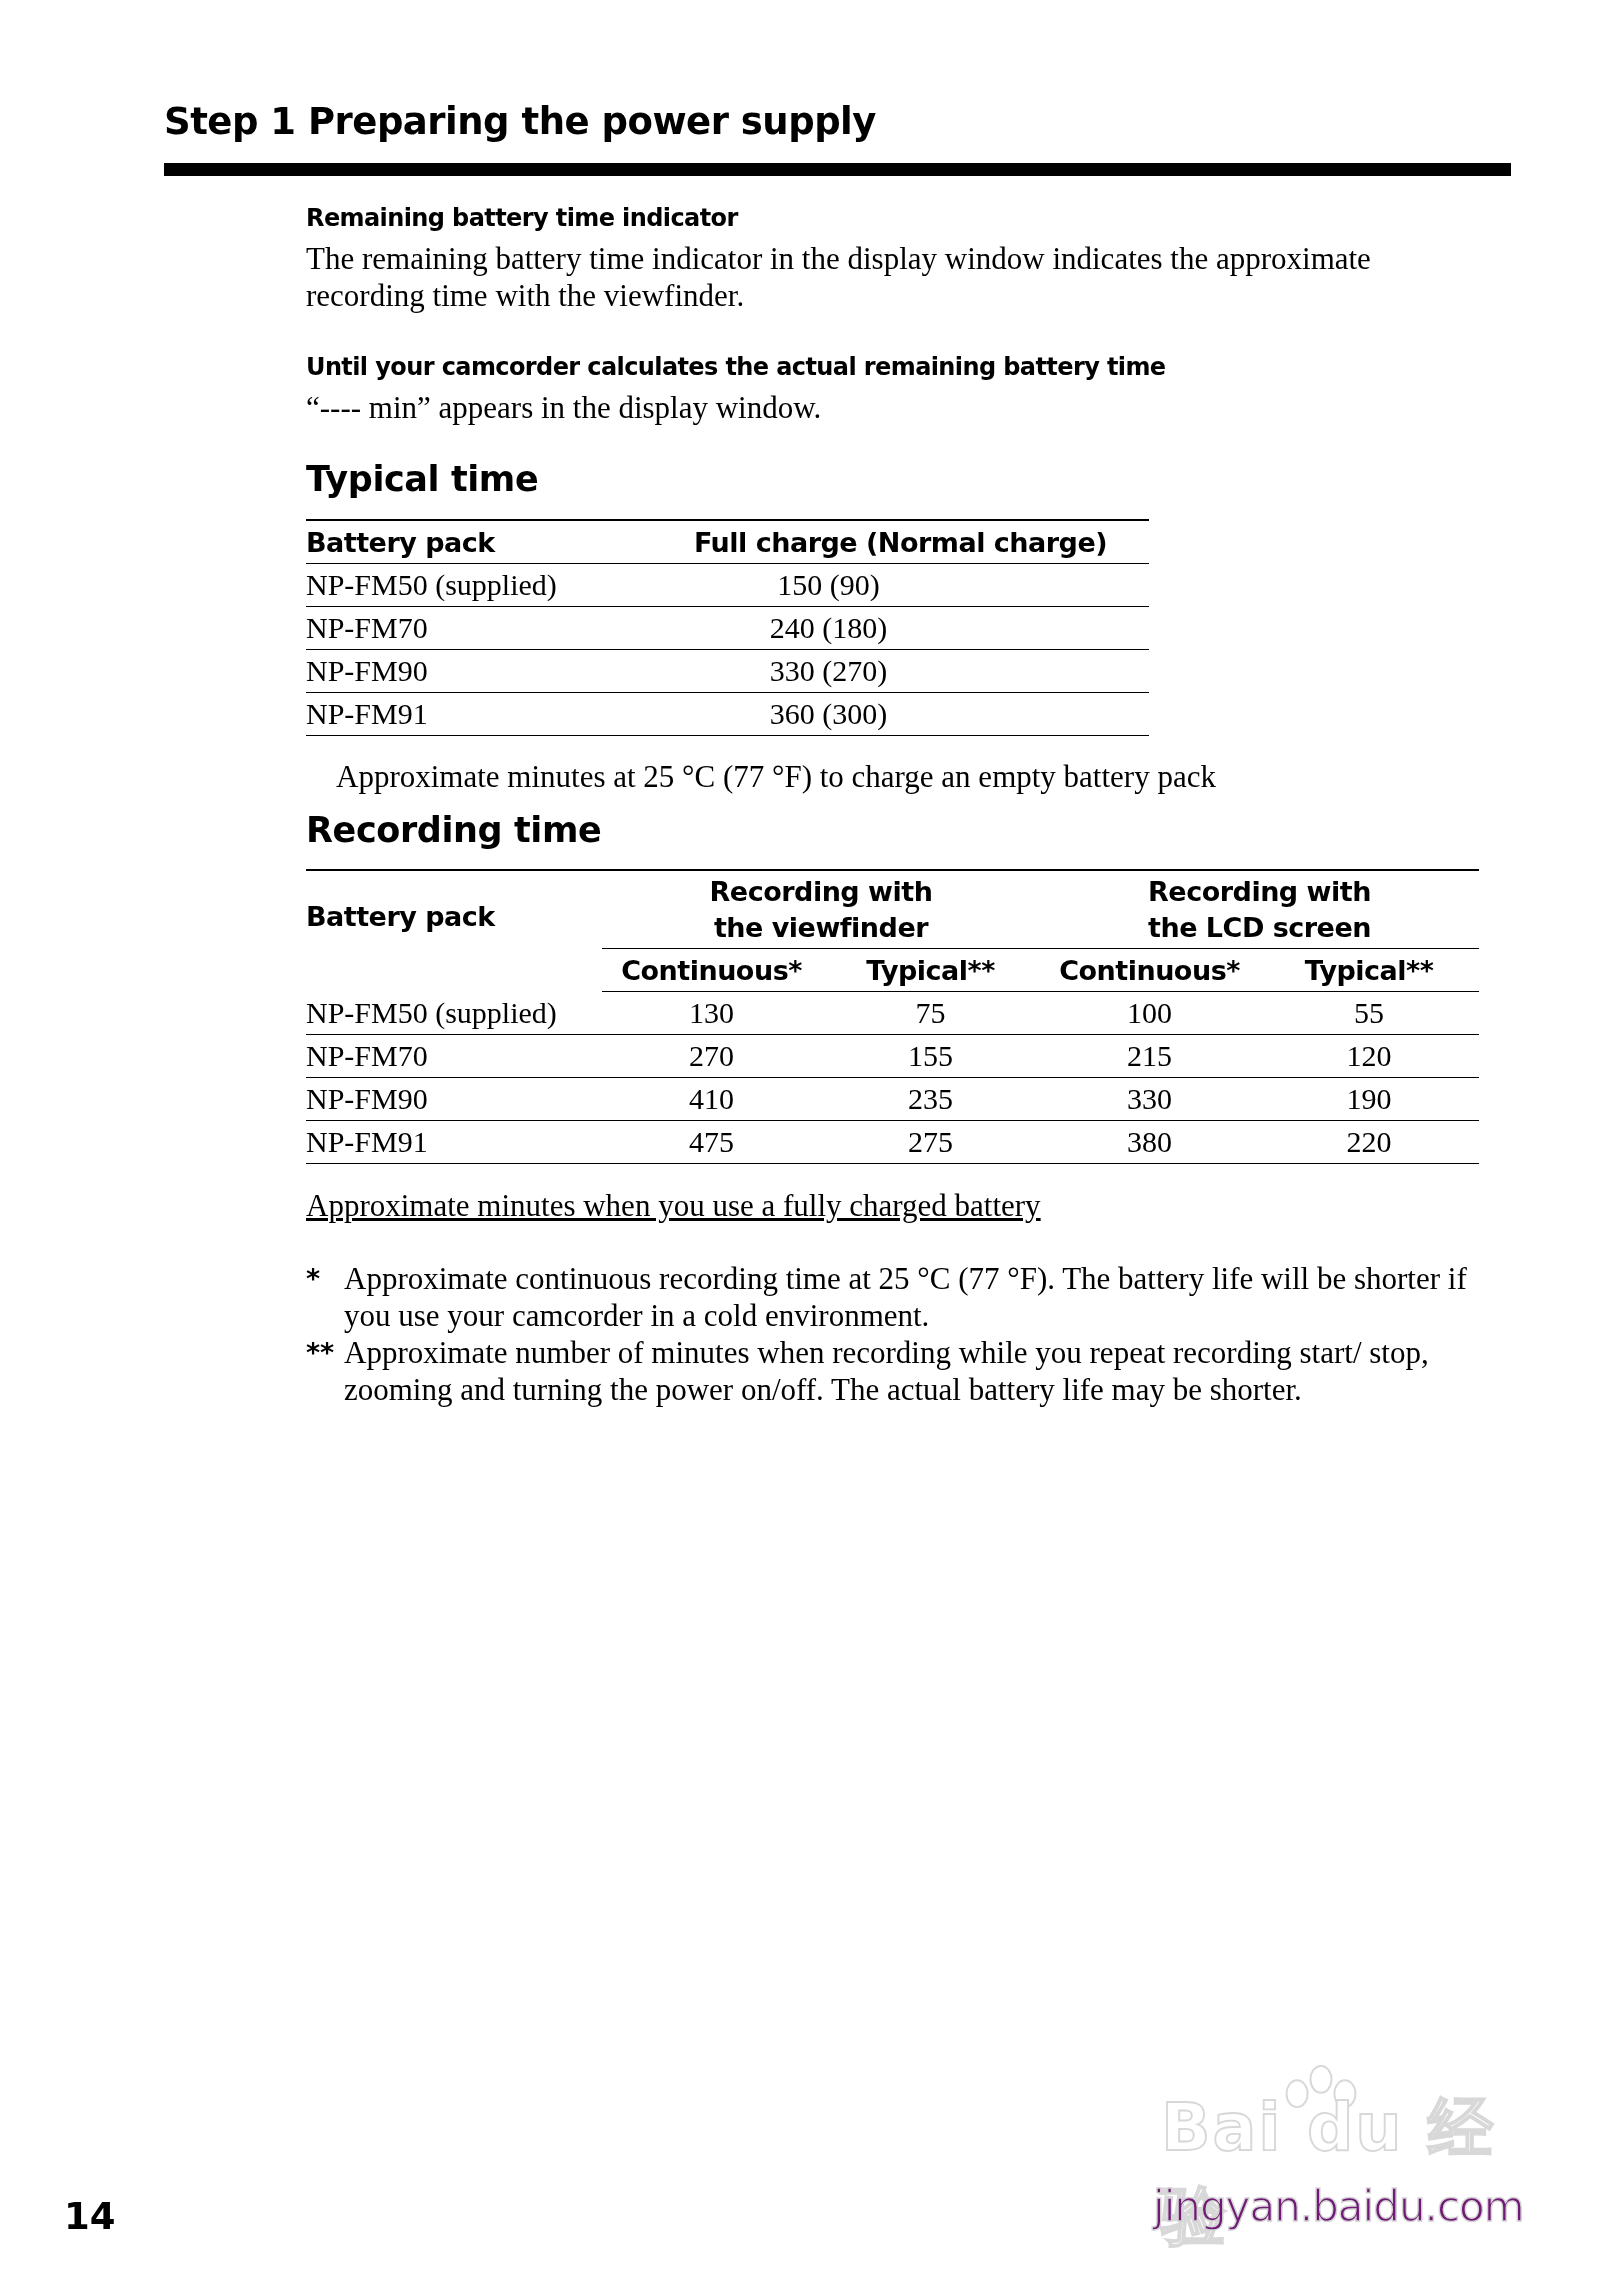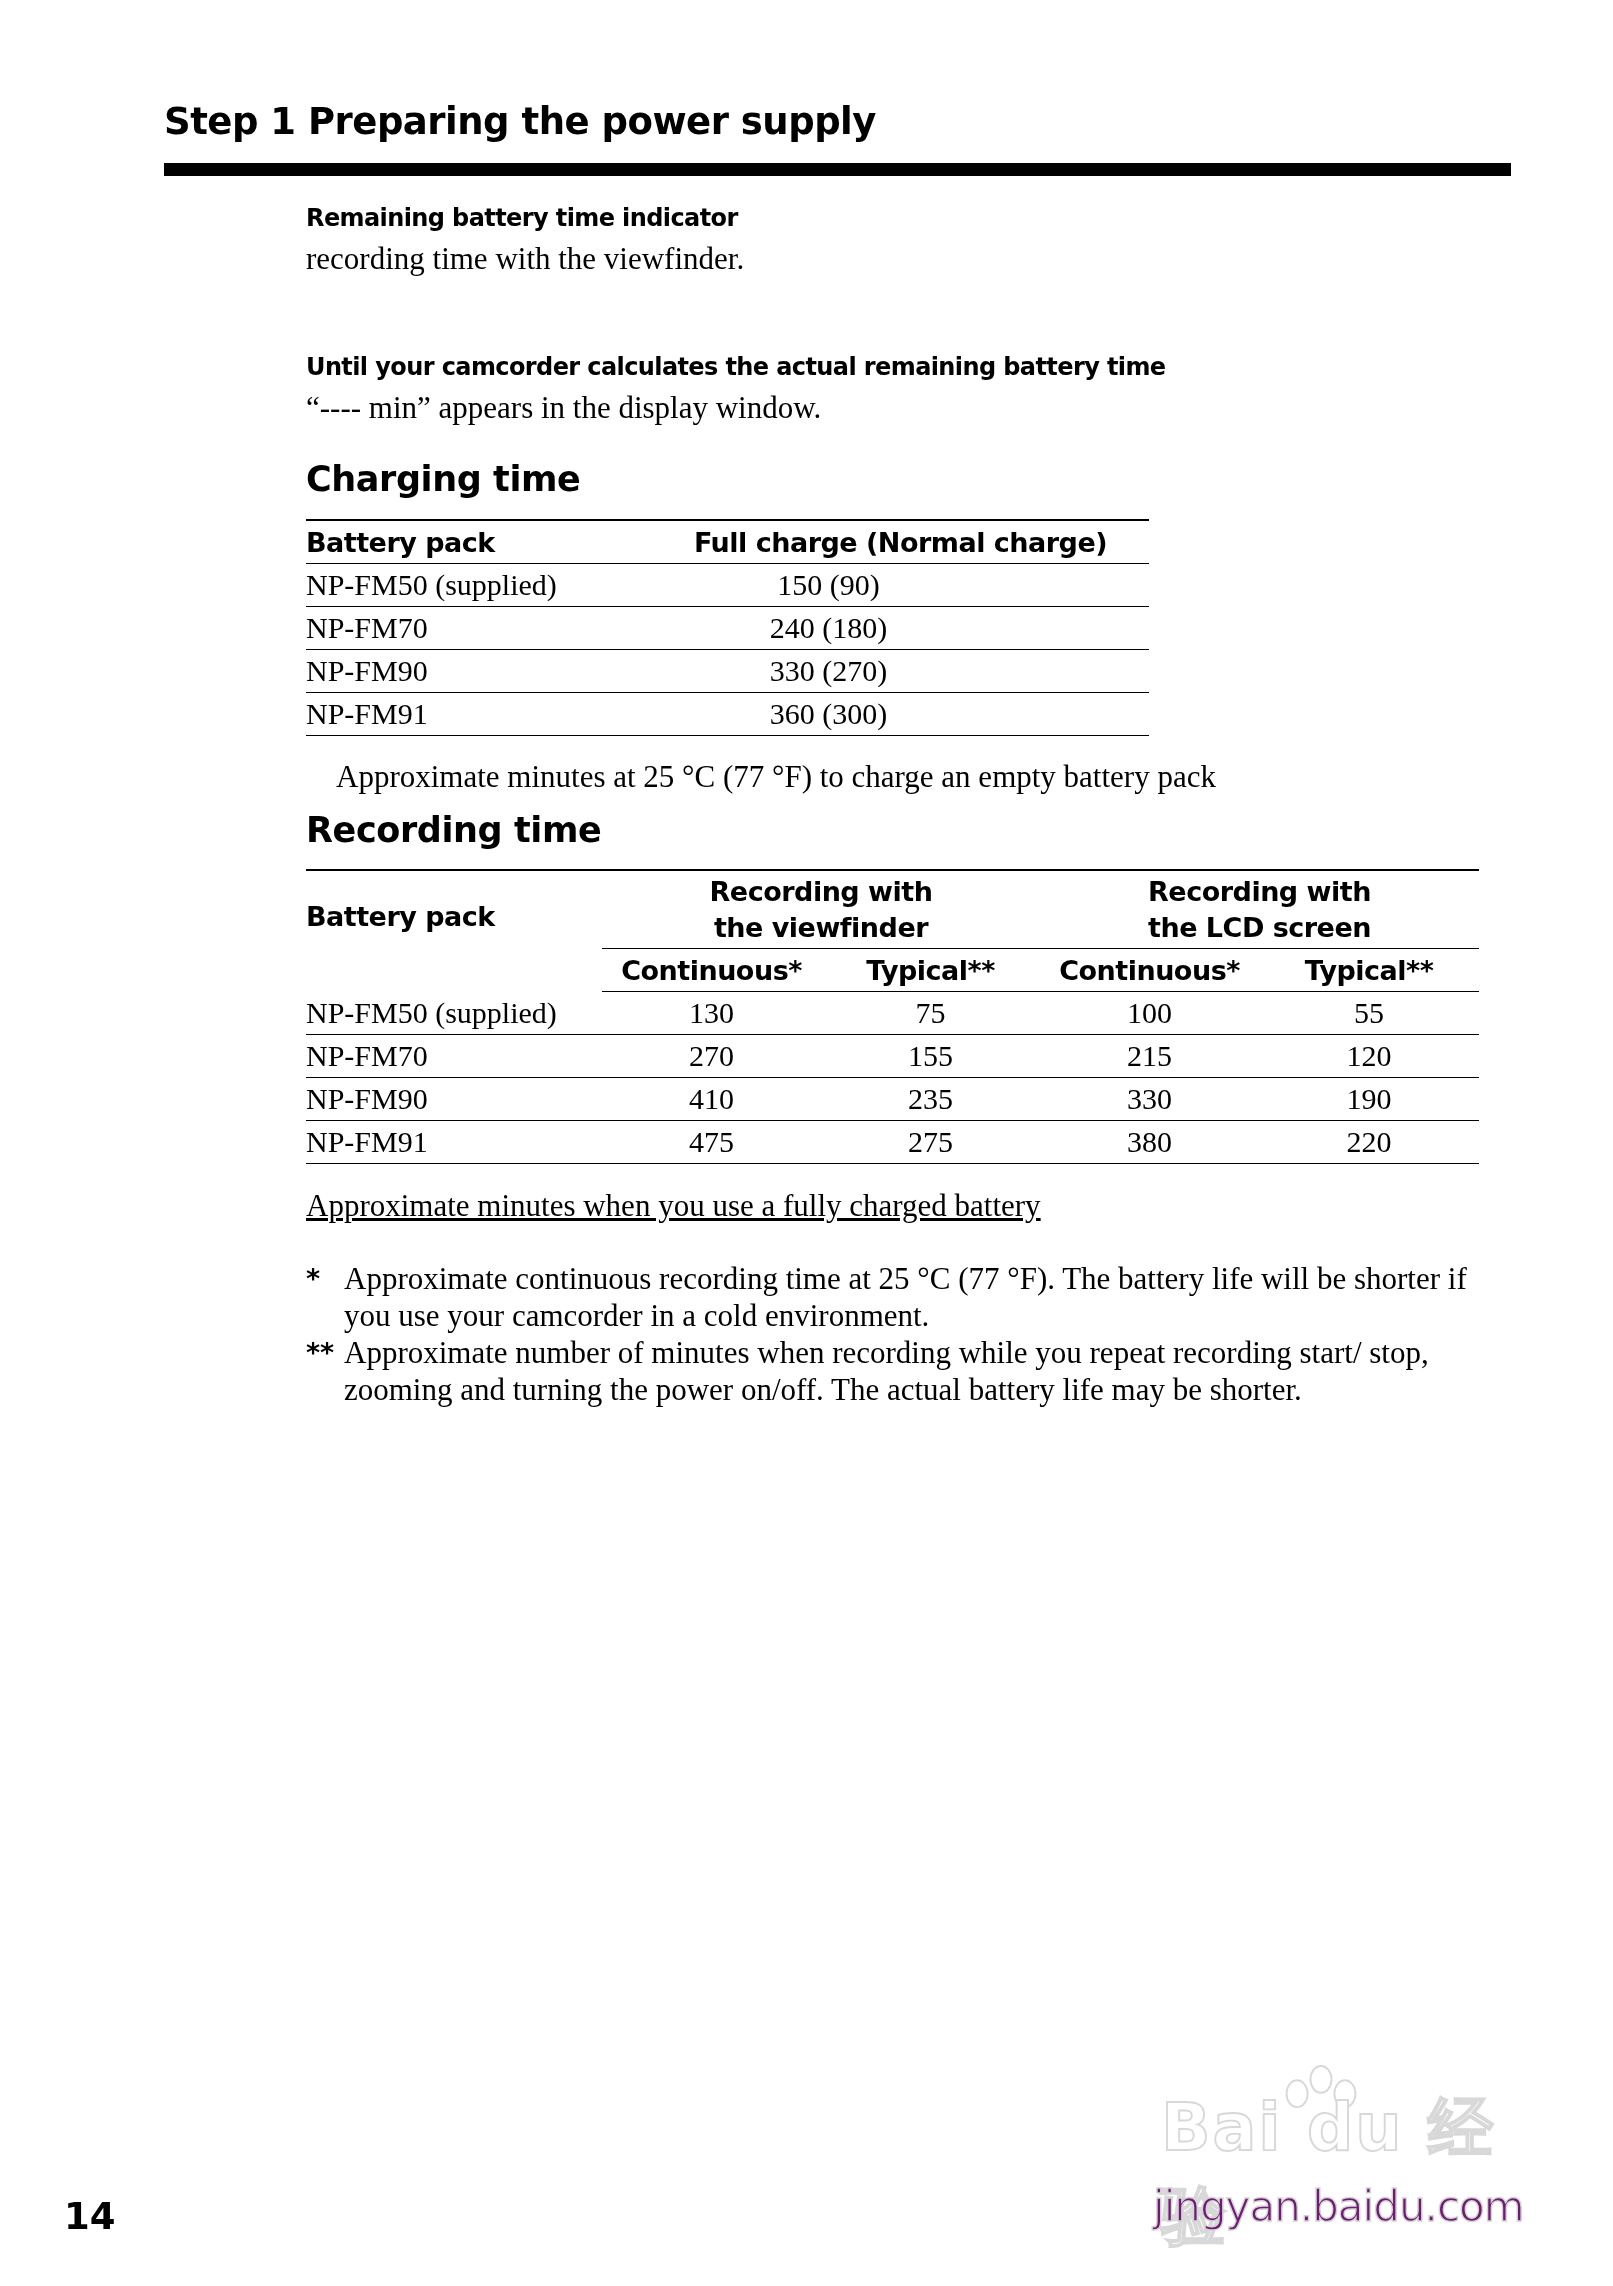--- a/index.html
+++ b/index.html
@@ -46,27 +46,28 @@
   #watermark .wm-url { position: absolute; left: 0; top: 117px; font-size: 42px; color: #701a75; -webkit-text-stroke: 1.4px #d4d4d4; letter-spacing: -1px; }
 </style>
 </head>
 <body>
 
 <div id="title" class="sans">Step 1  Preparing the power supply</div>
 <div id="title-rule"></div>
 
 <div class="subhead sans" style="top:204px;">Remaining battery time indicator</div>
 <div class="body-text serif" style="top:240px;">
+  <div>The remaining battery time indicator in the display window indicates the approximate</div>
   <div>recording time with the viewfinder.</div>
 </div>
 
 <div class="subhead sans" style="top:353px;">Until your camcorder calculates the actual remaining battery time</div>
 <div class="body-text serif" style="top:389px;">“---- min” appears in the display window.</div>
 
-<div class="section-head sans" style="top:459px;">Charging time</div>
+<div class="section-head sans" style="top:459px;">Typical time</div>
 
 <table id="charge-table">
   <thead>
     <tr>
       <th style="width:346px;">Battery pack</th>
       <th class="val">Full charge (Normal charge)</th>
     </tr>
   </thead>
   <tbody>
     <tr>

